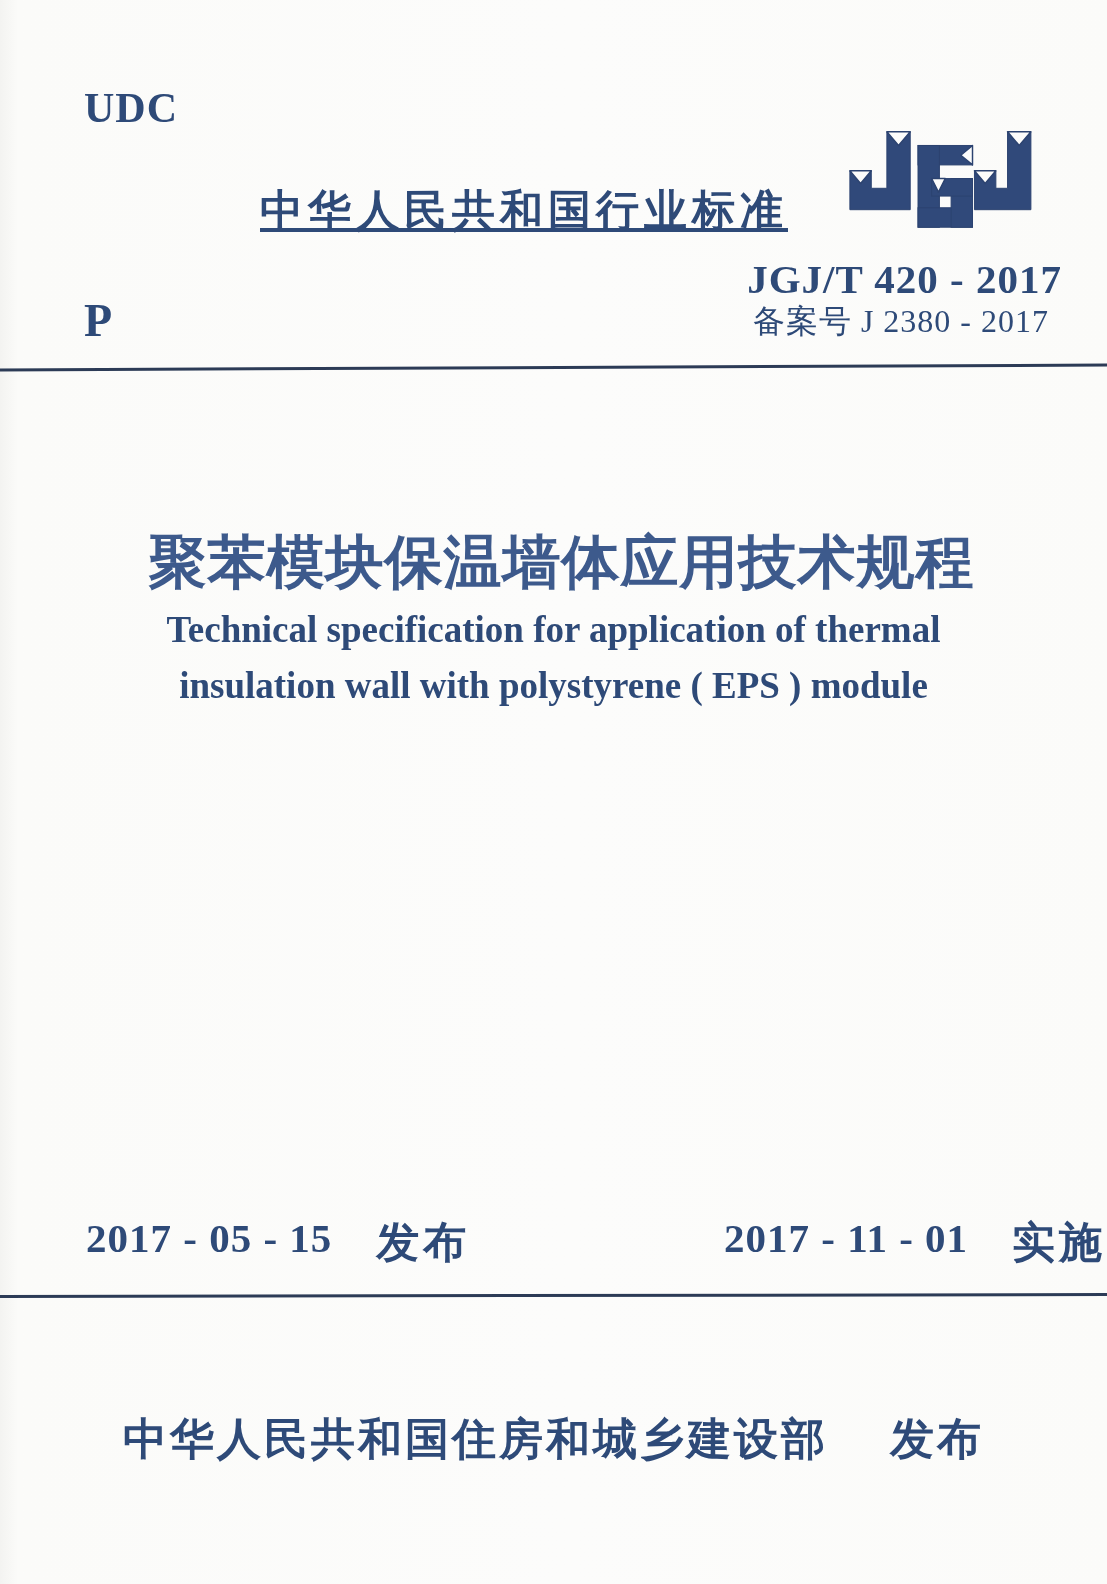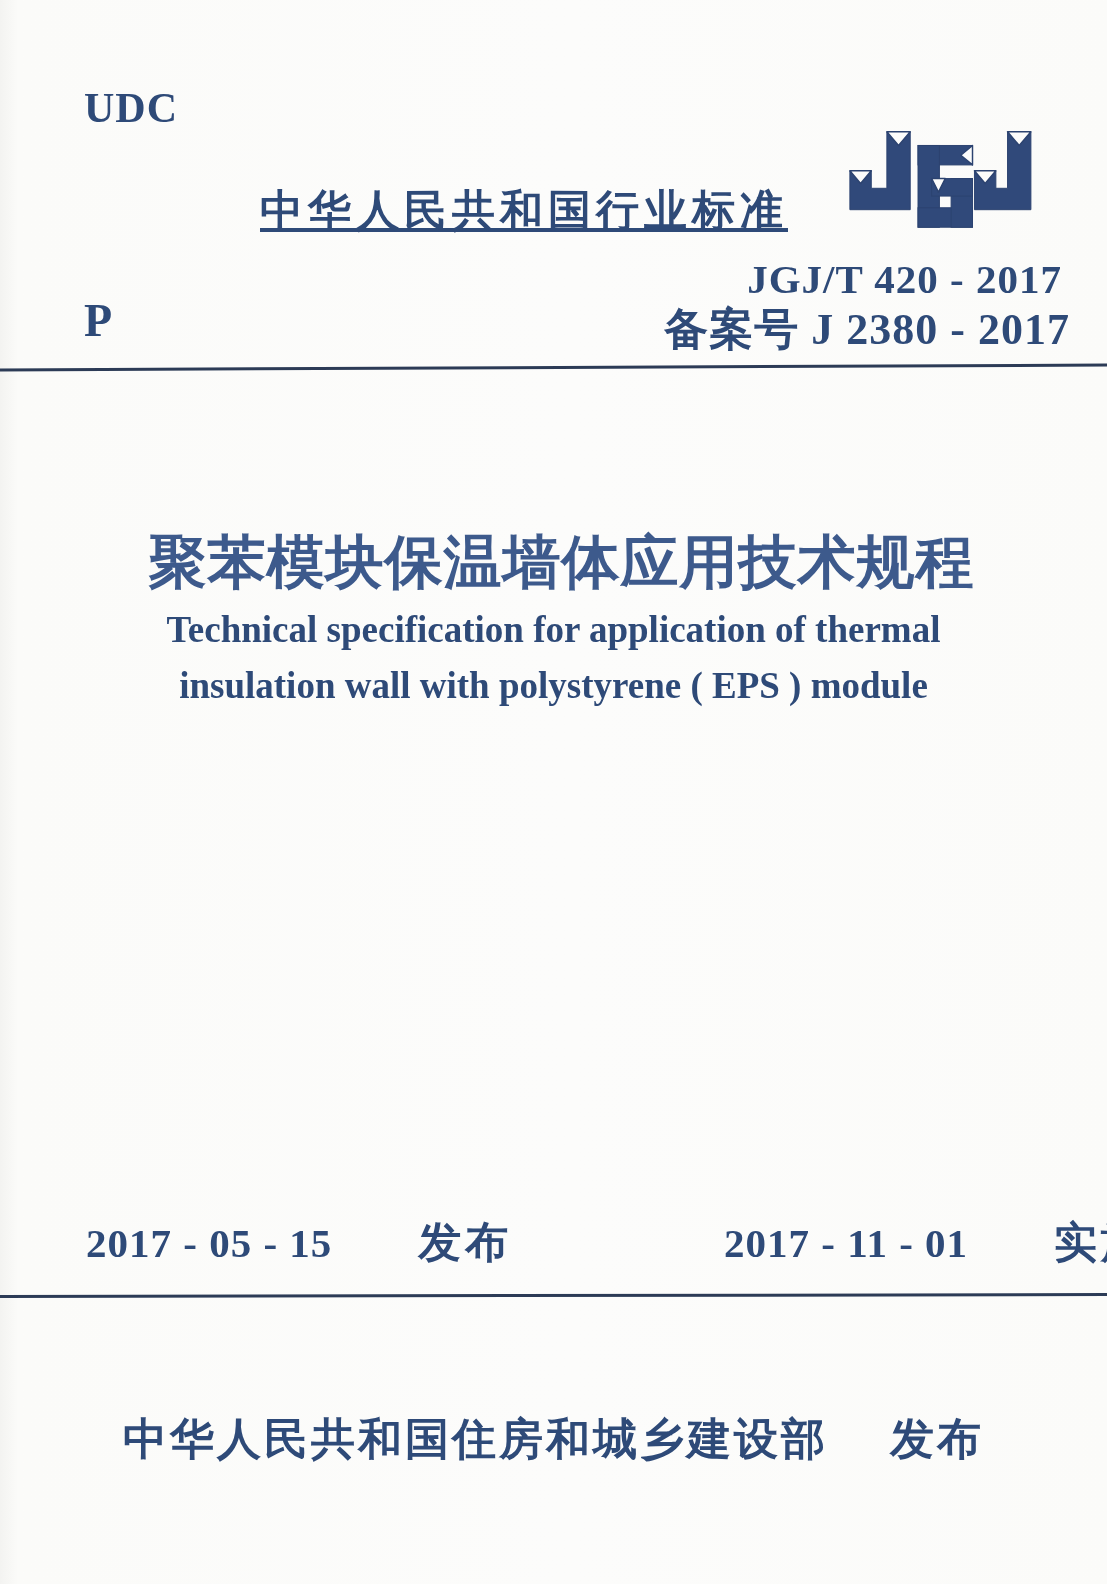--- a/index.html
+++ b/index.html
@@ -32,22 +32,22 @@
     text-decoration: underline;
   }
   .logo-svg { left: 834px; top: 126px; }
 
   .std-no {
     right: 77px; top: 255px;
     font-size: 41px; font-weight: 700; letter-spacing: 1px;
     white-space: nowrap; text-align: center;
   }
   .record-no {
-    right: 69px; top: 300px;
-    font-size: 44px; font-weight: 700; letter-spacing: 1px;
+    right: 90px; top: 300px;
+    font-size: 32px; font-weight: 400; letter-spacing: 1px;
     white-space: nowrap; text-align: right;
   }
   .p-code {
     left: 84px; top: 294px;
     font-size: 46px; font-weight: 700;
   }
 
   .rule {
     left: 0; width: 1107px;
     background: #2c3b56;
@@ -69,24 +69,23 @@
     text-align: center;
     font-size: 37px; font-weight: 700;
     color: #2e4a78;
     white-space: nowrap;
   }
   .title-en.line1 { top: 608px; }
   .title-en.line2 { top: 664px; }
 
   .date-group {
     top: 1214px;
-    display: flex; align-items: center;
+    display: flex; align-items: flex-start;
     font-weight: 700;
     white-space: nowrap;
-    gap: 42px;
   }
   .date-group .date { font-size: 41px; letter-spacing: 1px; }
   .date-group .dlabel { font-size: 43px; margin-left: 44px; letter-spacing: 4px; }
   .issue-group { left: 86px; }
   .implement-group { left: 692px; margin-left: 32px; }
 
   .publisher-row {
     left: 0; top: 1410px; width: 1107px;
     display: flex; justify-content: center; align-items: baseline;
     font-size: 44px; font-weight: 700; letter-spacing: 3px;

